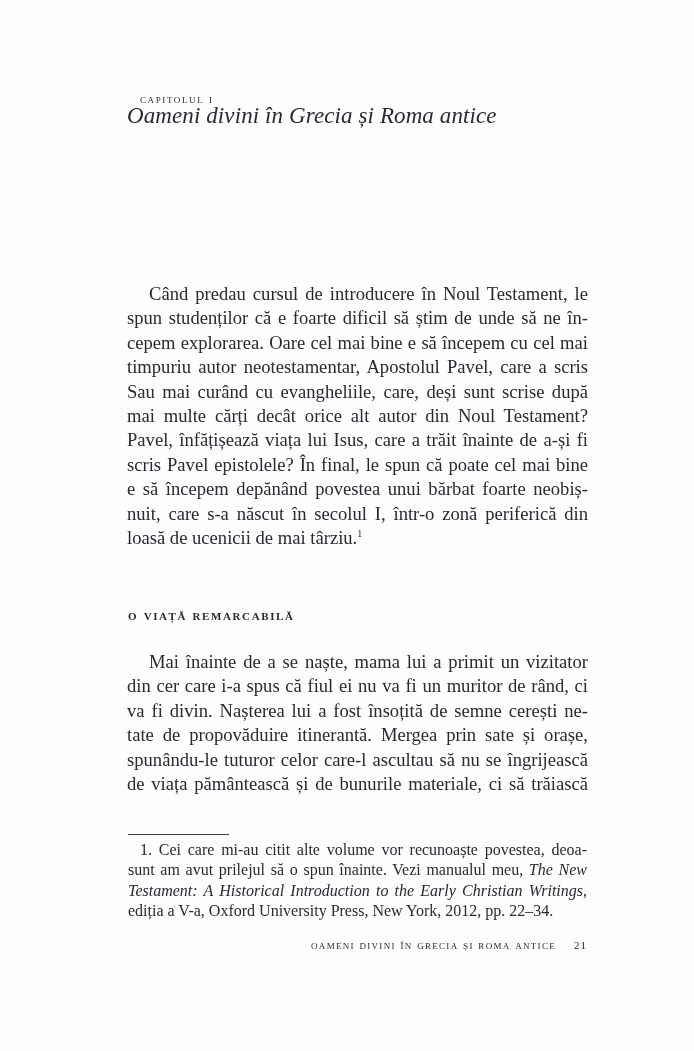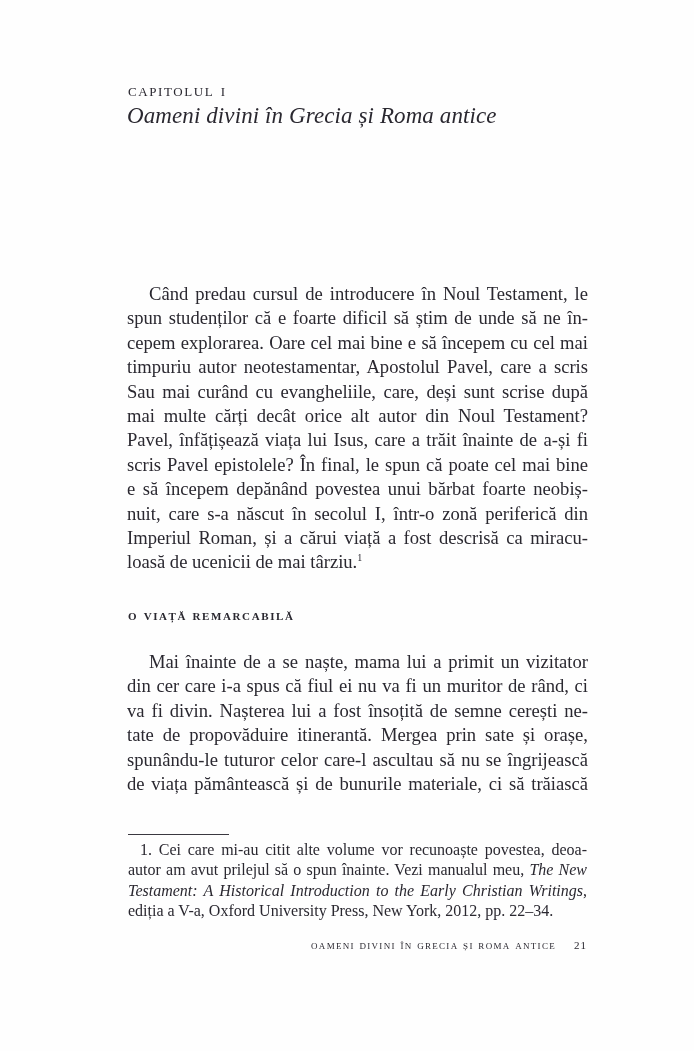--- a/index.html
+++ b/index.html
@@ -18,26 +18,26 @@
   .page {
     position: absolute;
     left: 0; top: 0;
     width: 694px;
     height: 1051px;
   }
   .chapter-label {
     position: absolute;
     left: 128px;
     top: 79px;
-    font-size: 19px;
+    font-size: 13px;
     letter-spacing: 1.6px;
     font-variant: small-caps;
     text-transform: lowercase;
     color: #2a2830;
-    margin: 0;
+    margin: 12px;
     font-weight: normal;
   }
   .chapter-title {
     position: absolute;
     left: 127px;
     top: 103px;
     font-size: 23px;
     font-style: italic;
     font-weight: normal;
     margin: 0;
@@ -128,40 +128,39 @@
     <span class="line" style="padding-left:0;text-indent:0;"><span style="display:inline-block;width:0;"></span><span style="display:inline-block;width:22px;"></span><span>Când predau cursul de introducere în Noul Testament, le</span></span>
     <span class="line">spun studenților că e foarte dificil să știm de unde să ne în-</span>
     <span class="line">cepem explorarea. Oare cel mai bine e să începem cu cel mai</span>
     <span class="line">timpuriu autor neotestamentar, Apostolul Pavel, care a scris</span>
     <span class="line">Sau mai curând cu evangheliile, care, deși sunt scrise după</span>
     <span class="line">mai multe cărți decât orice alt autor din Noul Testament?</span>
     <span class="line">Pavel, înfățișează viața lui Isus, care a trăit înainte de a-și fi</span>
     <span class="line">scris Pavel epistolele? În final, le spun că poate cel mai bine</span>
     <span class="line">e să începem depănând povestea unui bărbat foarte neobiș-</span>
     <span class="line">nuit, care s-a născut în secolul I, într-o zonă periferică din</span>
-    <span class="line">Imperiul Roman, și a cărui viață a fost descrisă ca miracu-</span>
     <span class="line last"><span>loasă de ucenicii de mai târziu.</span><sup class="fn-ref">1</sup></span>
   </div>
 
   <h3 class="section-heading">O viață remarcabilă</h3>
 
   <div class="text-block" style="top:650px;">
     <span class="line"><span style="display:inline-block;width:22px;"></span><span>Mai înainte de a se naște, mama lui a primit un vizitator</span></span>
     <span class="line">din cer care i-a spus că fiul ei nu va fi un muritor de rând, ci</span>
     <span class="line">va fi divin. Nașterea lui a fost însoțită de semne cerești ne-</span>
     <span class="line">tate de propovăduire itinerantă. Mergea prin sate și orașe,</span>
     <span class="line">spunându-le tuturor celor care-l ascultau să nu se îngrijească</span>
     <span class="line">de viața pământească și de bunurile materiale, ci să trăiască</span>
   </div>
 
   <div class="footnote-rule"></div>
 
   <div class="footnotes">
     <span class="line"><span style="display:inline-block;width:12px;"></span><span class="fn-num">1.</span> <span>Cei care mi-au citit alte volume vor recunoaște povestea, deoa-</span></span>
-    <span class="line"><span>autor am avut prilejul să o spun înainte. Vezi manualul meu, </span><i>The New</i></span>
+    <span class="line"><span>sunt am avut prilejul să o spun înainte. Vezi manualul meu, </span><i>The New</i></span>
     <span class="line"><i>Testament: A Historical Introduction to the Early Christian Writings</i><span>,</span></span>
     <span class="line last">ediția a V-a, Oxford University Press, New York, 2012, pp. 22–34.</span>
   </div>
 
   <div class="running-footer">
     <span class="running-title">Oameni divini în Grecia și Roma antice</span>
     <span class="page-number">21</span>
   </div>
 
 </div>

